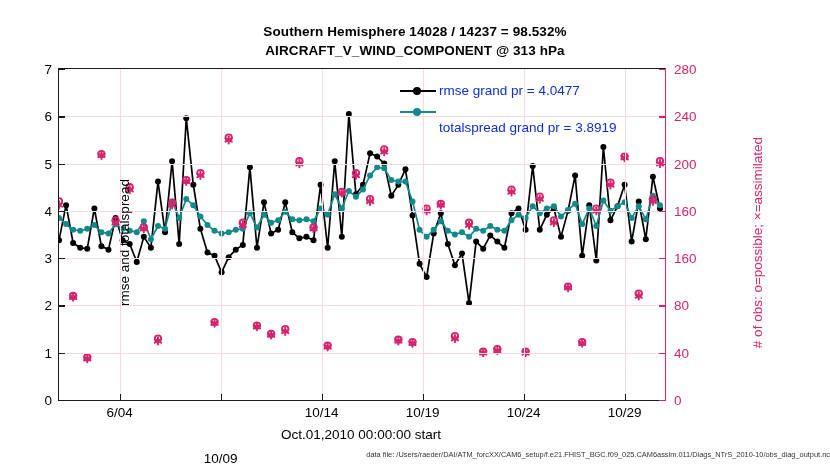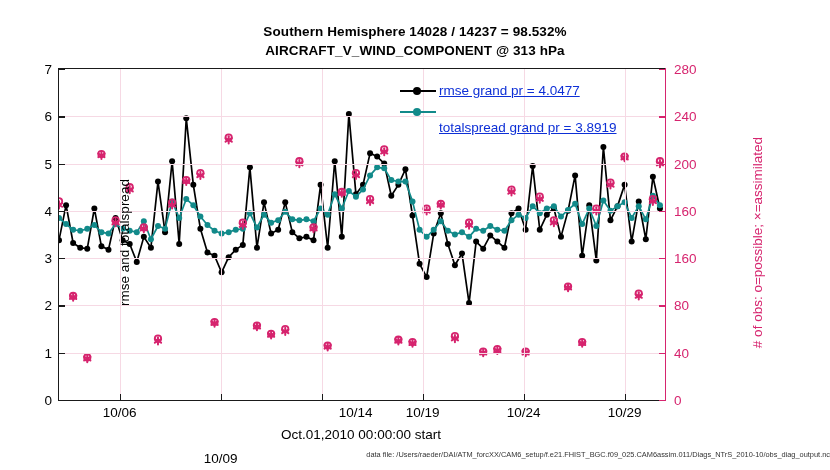--- a/index.html
+++ b/index.html
@@ -37,21 +37,21 @@
                 font-size:13.5px;color:#d6246e;transform:rotate(-90deg);transform-origin:center;}
   #xtitle{position:absolute;left:0;top:427px;width:722px;text-align:center;font-size:13.5px;color:#000;}
   #footer{position:absolute;left:0;top:450px;width:830px;text-align:right;font-size:7.4px;color:#333;}
 
   
   #legend{position:absolute;left:396px;top:78px;padding:2px 4px;}
   .leg-row{display:flex;align-items:center;height:21px;}
   .leg-sample{position:relative;width:36px;height:12px;margin-right:3px;flex:0 0 auto;}
   .leg-sample .ln{position:absolute;left:0;top:5px;width:36px;height:2.4px;}
   .leg-sample .dot{position:absolute;left:13px;top:2px;width:8px;height:8px;border-radius:50%;}
-  .leg-text{font-size:13.5px;color:#0d2fd6;white-space:nowrap;text-decoration:underline;}
+  .leg-text{font-size:13.5px;color:#0d2fd6;white-space:nowrap;}
 
   svg{display:block;}
 </style>
 </head>
 <body>
 
 <div id="fig">
 
   <div class="title-block">
     <div class="title-line">Southern Hemisphere 14028 / 14237 = 98.532%</div>
@@ -560,23 +560,23 @@
       <div class="lbl-right" style="top: 400px;">0</div>
       <div class="lbl-right" style="top: 352.714px;">40</div>
       <div class="lbl-right" style="top: 305.429px;">80</div>
       <div class="lbl-right" style="top: 258.143px;">160</div>
       <div class="lbl-right" style="top: 210.857px;">160</div>
       <div class="lbl-right" style="top: 163.571px;">200</div>
       <div class="lbl-right" style="top: 116.286px;">240</div>
       <div class="lbl-right" style="top: 69px;">280</div>
     </div>
   <div id="xlabels">
-      <div class="lbl-bot" style="left: 119.6px;">10/06</div>
+      <div class="lbl-bot" style="left: 119.6px;">6/04</div>
       <div class="lbl-bot" style="left: 220.6px; margin-top: 46px;">10/09</div>
-      <div class="lbl-bot" style="left: 321.6px; margin-left: 34px;">10/14</div>
+      <div class="lbl-bot" style="left: 321.6px;">10/14</div>
       <div class="lbl-bot" style="left: 422.6px;">10/19</div>
       <div class="lbl-bot" style="left: 523.6px;">10/24</div>
       <div class="lbl-bot" style="left: 624.6px;">10/29</div>
     </div>
 
   <div id="ytitle-left">rmse and totalspread</div>
   <div id="ytitle-right"># of obs: o=possible; ×=assimilated</div>
   <div id="xtitle">Oct.01,2010 00:00:00 start</div>
 
   <div id="legend">

